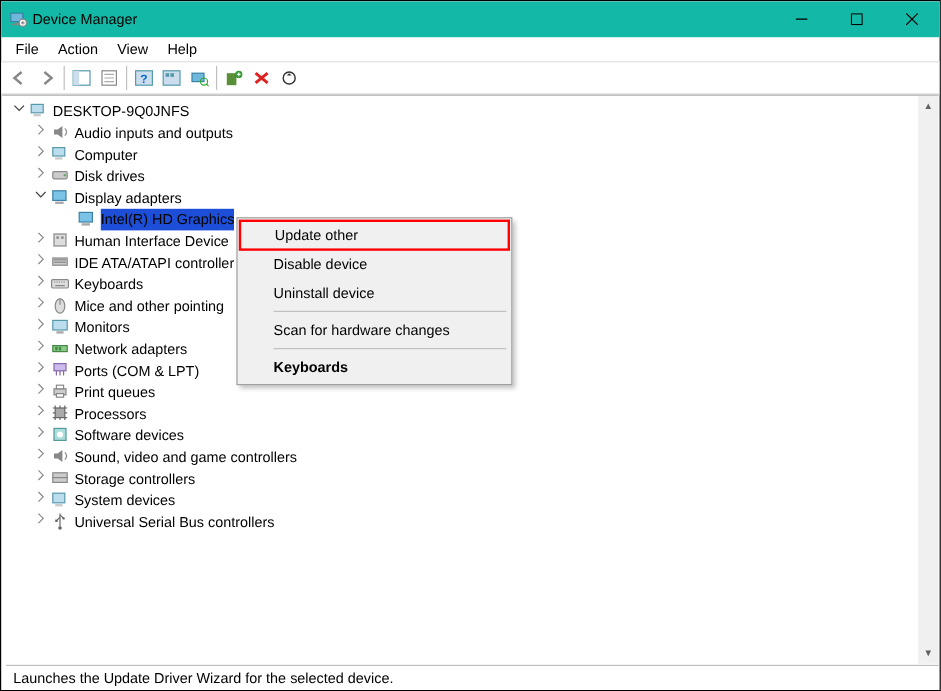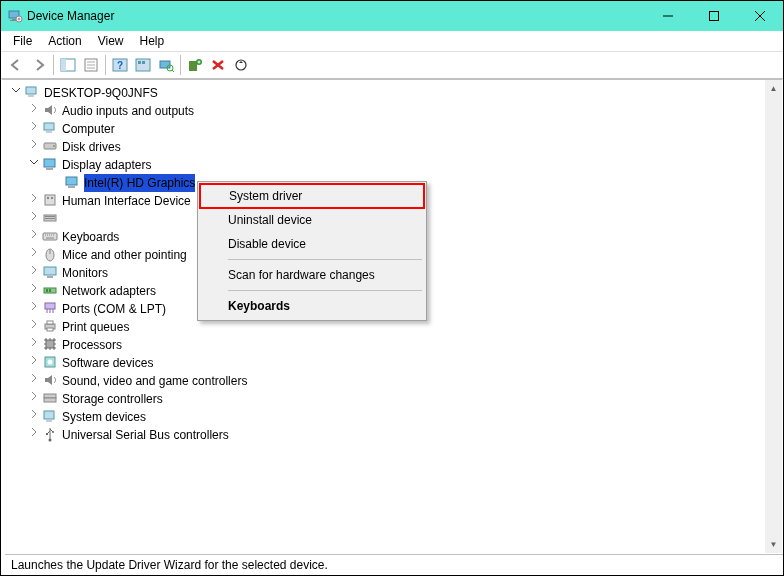--- a/index.html
+++ b/index.html
@@ -10,21 +10,21 @@
     background: #fff;
     width: 784px;
     height: 576px;
     position: relative;
     border: 1px solid #000;
     overflow: hidden;
   }
   
   .titlebar {
     height: 30px;
-    background: #5eead4;
+    background: #14b8a6;
     display: flex;
     align-items: center;
     padding-left: 6px;
     border-bottom: 0;
     text-align: center;
   }
   .titlebar .title-icon { width:16px; height:16px; margin-right:4px; display:flex; }
   .titlebar .title-text { font-size: 12px; color:#000; }
   .win-controls { margin-left:auto; display:flex; height:100%; }
   .win-btn {
@@ -327,20 +327,21 @@
             <path d="M3 1l4 4-4 4" fill="none" stroke="#888"></path>
           </svg>
         </span>
       <span class="dev-icon">
           <svg width="16" height="16">
             <rect x="2" y="5" width="12" height="6" fill="#ccc" stroke="#888"></rect>
             <rect x="3" y="6" width="10" height="1" fill="#888"></rect>
             <rect x="3" y="8" width="10" height="1" fill="#888"></rect>
           </svg>
         </span>
+      <span>IDE ATA/ATAPI controller</span>
     </div>
     <div class="node indent1">
       <span class="chevron">
           <svg width="10" height="10">
             <path d="M3 1l4 4-4 4" fill="none" stroke="#888"></path>
           </svg>
         </span>
       <span class="dev-icon">
           <svg width="16" height="16">
             <rect x="1" y="5" width="14" height="7" rx="1" fill="#ddd" stroke="#888"></rect>
@@ -512,27 +513,27 @@
 </div>
 
 <div class="scrollbar-v">
   <div class="sb-btn">▲</div>
   <div class="sb-track"></div>
   <div class="sb-btn" style="position:absolute;bottom:0;left:0;right:0">▼</div>
 </div>
 
 <div class="context-menu">
   <div class="ctx-item highlighted">
-    <span>System driver</span>
+    <span>Update other</span>
+  </div>
+  <div class="ctx-item">
+    <span>Disable device</span>
   </div>
   <div class="ctx-item">
     <span>Uninstall device</span>
-  </div>
-  <div class="ctx-item">
-    <span>Disable device</span>
   </div>
   <div class="ctx-sep"></div>
   <div class="ctx-item">
     <span>Scan for hardware changes</span>
   </div>
   <div class="ctx-sep"></div>
   <div class="ctx-item bold">
     <span>Keyboards</span>
   </div>
 </div>

